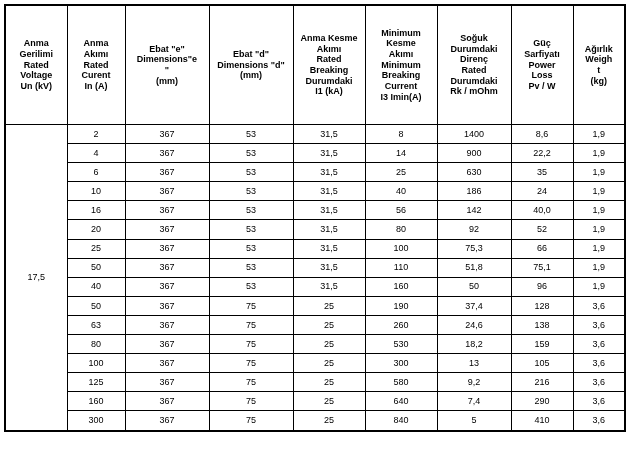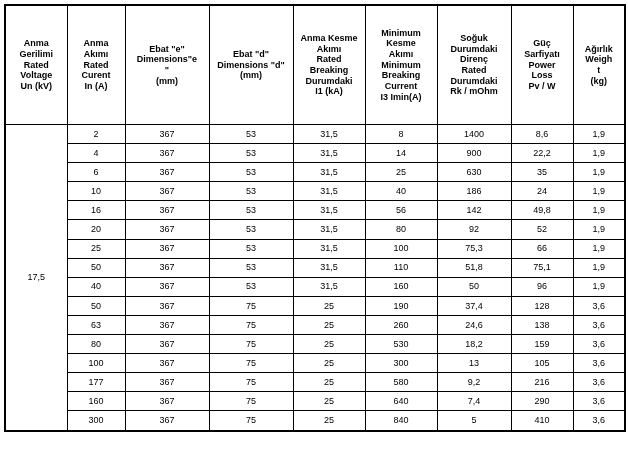--- a/index.html
+++ b/index.html
@@ -190,21 +190,21 @@
           <td>24</td>
           <td>1,9</td>
         </tr>
         <tr>
           <td>16</td>
           <td>367</td>
           <td>53</td>
           <td>31,5</td>
           <td>56</td>
           <td>142</td>
-          <td>49,8</td>
+          <td>40,0</td>
           <td>1,9</td>
         </tr>
         <tr>
           <td>20</td>
           <td>367</td>
           <td>53</td>
           <td>31,5</td>
           <td>80</td>
           <td>92</td>
           <td>52</td>
@@ -274,21 +274,21 @@
           <td>100</td>
           <td>367</td>
           <td>75</td>
           <td>25</td>
           <td>300</td>
           <td>13</td>
           <td>105</td>
           <td>3,6</td>
         </tr>
         <tr>
-          <td>177</td>
+          <td>125</td>
           <td>367</td>
           <td>75</td>
           <td>25</td>
           <td>580</td>
           <td>9,2</td>
           <td>216</td>
           <td>3,6</td>
         </tr>
         <tr>
           <td>160</td>

